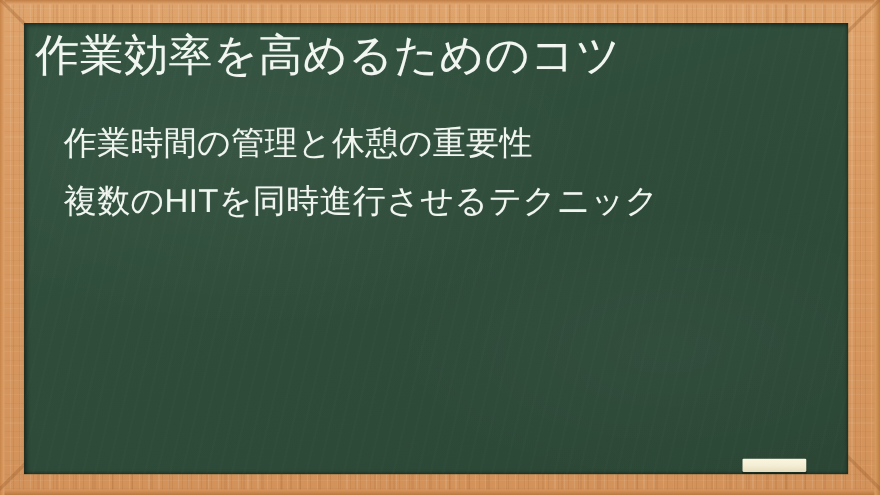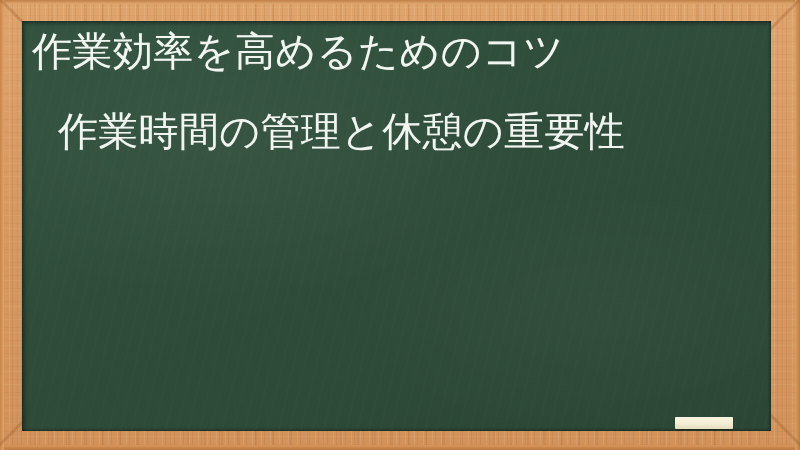--- a/index.html
+++ b/index.html
@@ -136,21 +136,21 @@
     white-space: nowrap;
     text-shadow: 0 0 1px rgba(255,255,255,0.25);
   }
   .bullets {
     position: absolute;
     left: 36px;
     top: 83px;
     width: 700px;
   }
   .bullet-line {
-    font-size: 40px;
+    font-size: 30px;
     line-height: 1.0;
     height: 53px;
     color: #f0f5f0;
     letter-spacing: 0.3px;
     white-space: nowrap;
     text-shadow: 0 0 1px rgba(255,255,255,0.2);
     display: flex;
     align-items: center;
   }
 
@@ -183,18 +183,19 @@
     <div class="mitre br"></div>
   </div>
 
   <div class="board">
     <div class="board-dust"></div>
 
     <div class="title">作業効率を高めるためのコツ</div>
 
     <div class="bullets">
       <div class="bullet-line">作業時間の管理と休憩の重要性</div>
+      <div class="bullet-line">複数のHITを同時進行させるテクニック</div>
     </div>
 
     <div class="chalk"></div>
   </div>
 
 </div>
 
 </body></html>

